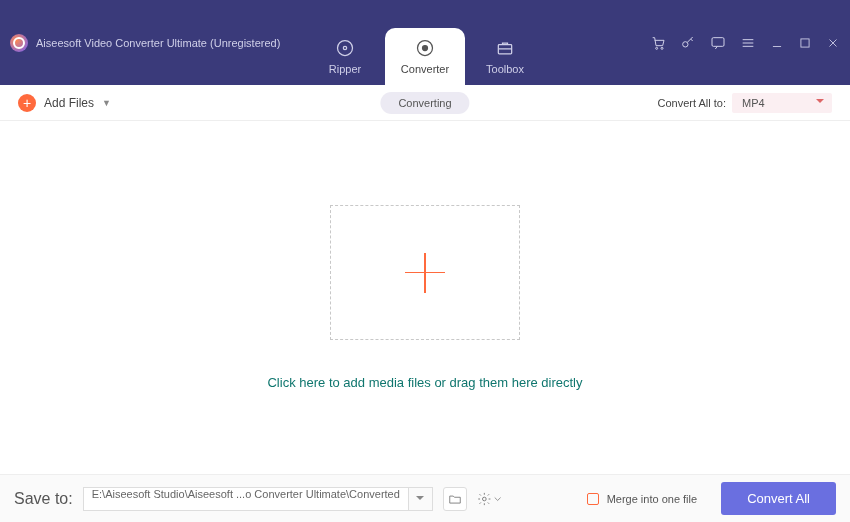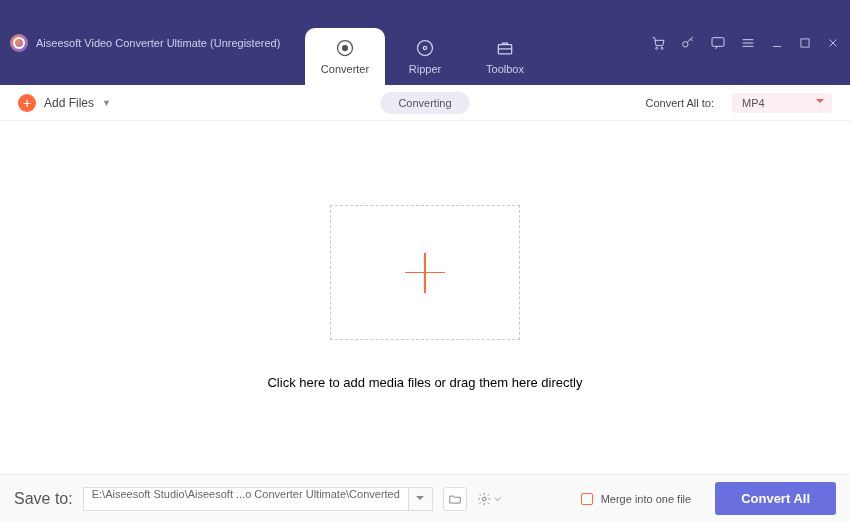--- a/index.html
+++ b/index.html
@@ -23,43 +23,43 @@
 
 .toolbar { height:36px; background:#fff; display:flex; align-items:center; padding:0 18px; border-bottom:1px solid #eee; }
 .add-files { display:flex; align-items:center; gap:8px; cursor:pointer; font-size:12px; color:#444; }
 .plus-circ { width:18px; height:18px; border-radius:50%; background:#ff6a3d; color:#fff; display:flex; align-items:center; justify-content:center; font-size:14px; line-height:1; }
 .chev { font-size:9px; color:#888; }
 
 .seg { display:flex; background:transparent; margin-left:auto; margin-right:auto; position:absolute; left:50%; transform:translateX(-50%); }
 .seg-item { padding:5px 18px; font-size:11px; color:#666; border-radius:14px; cursor:pointer; }
 .seg-item.active { background:#eceaf3; color:#555; }
 
-.convert-to { margin-left:auto; display:flex; align-items:center; gap:18px; font-size:11px; color:#444; }
+.convert-to { margin-left:auto; display:flex; align-items:center; gap:6px; font-size:11px; color:#444; }
 .fmt-select { background:#fbeff2; padding:4px 36px 4px 10px; font-size:11px; color:#555; position:relative; border-radius:2px; cursor:pointer; min-width:100px; }
 .fmt-select::after { content:""; position:absolute; right:8px; top:50%; transform:translateY(-50%); border:4px solid transparent; border-top-color:#d66; }
 
 
 .main { flex:1; background:#fff; display:flex; flex-direction:column; align-items:center; justify-content:center; position:relative; }
 .dropzone { width:190px; height:135px; border:1px dashed #c8c8c8; display:flex; align-items:center; justify-content:center; cursor:pointer; }
 .big-plus { position:relative; width:40px; height:40px; }
 .big-plus::before, .big-plus::after { content:""; position:absolute; background:#ff6a3d; }
 .big-plus::before { left:19px; top:0; width:1.5px; height:40px; }
 .big-plus::after { top:19px; left:0; height:1.5px; width:40px; }
-.hint { margin-top:35px; font-size:13px; color:#000000; }
+.hint { margin-top:35px; font-size:13px; color:#0f766e; }
 
 
 .footer { height:48px; background:#fafafa; border-top:1px solid #eee; display:flex; align-items:center; padding:0 14px; gap:10px; }
 .save-label { font-size:16px; color:#555; }
 .path-box { height:24px; border:1px solid #ddd; background:#fff; font-size:11px; color:#666; padding:0 8px; display:flex; align-items:flex-start; min-width:310px; position:relative; }
 .path-drop { width:24px; height:24px; border:1px solid #ddd; border-left:none; display:flex; align-items:center; justify-content:center; cursor:pointer; }
 .path-drop::after { content:""; border:4px solid transparent; border-top-color:#888; margin-top:3px; }
 .ico-btn { width:24px; height:24px; border:1px solid #ddd; display:flex; align-items:center; justify-content:center; cursor:pointer; background:#fff; border-radius:3px; }
 .merge { display:flex; align-items:center; gap:8px; font-size:11px; color:#555; margin-left:auto; }
 .chk { width:12px; height:12px; border:1.5px solid #ff6a3d; border-radius:2px; }
-.convert-all { background:#6a6fe0; color:#fff; font-size:13px; padding:9px 26px; border:none; border-radius:3px; cursor:pointer; margin-left:14px;font-weight:bold; }
+.convert-all { background:#6a6fe0; color:#fff; font-size:13px; padding:9px 26px; border:none; border-radius:3px; cursor:pointer; margin-left:14px; }
 
 svg { display:block; }
 </style>
 </head>
 <body>
 
 <div class="app">
 
   <div class="titlebar">
     <div class="tb-row">
@@ -101,37 +101,37 @@
             </svg>
           </span>
         <span>
             <svg width="14" height="14" viewBox="0 0 24 24" stroke="#cfcfe8" stroke-width="1.5">
               <path d="M6 6l12 12M18 6l-12 12"></path>
             </svg>
           </span>
       </div>
     </div>
     <div class="tabs">
+      <div class="tab">
+        <span class="tab-icon">
+            <svg width="22" height="22" viewBox="0 0 24 24" fill="none" stroke="#cfcfe8" stroke-width="1.5">
+              <circle cx="12" cy="12" r="9"></circle>
+              <circle cx="12" cy="12" r="2"></circle>
+            </svg>
+          </span>
+        <span>Ripper</span>
+      </div>
       <div class="tab active">
         <span class="tab-icon">
             <svg width="22" height="22" viewBox="0 0 24 24" fill="none" stroke="#555" stroke-width="1.5">
               <circle cx="12" cy="12" r="9"></circle>
               <circle cx="12" cy="12" r="3" fill="#555"></circle>
             </svg>
           </span>
         <span>Converter</span>
-      </div>
-      <div class="tab">
-        <span class="tab-icon">
-            <svg width="22" height="22" viewBox="0 0 24 24" fill="none" stroke="#cfcfe8" stroke-width="1.5">
-              <circle cx="12" cy="12" r="9"></circle>
-              <circle cx="12" cy="12" r="2"></circle>
-            </svg>
-          </span>
-        <span>Ripper</span>
       </div>
       <div class="tab">
         <span class="tab-icon">
             <svg width="22" height="22" viewBox="0 0 24 24" fill="none" stroke="#cfcfe8" stroke-width="1.5">
               <rect x="4" y="8" width="16" height="11" rx="1"></rect>
               <path d="M9 8V6h6v2M4 13h16"></path>
             </svg>
           </span>
         <span>Toolbox</span>
       </div>

